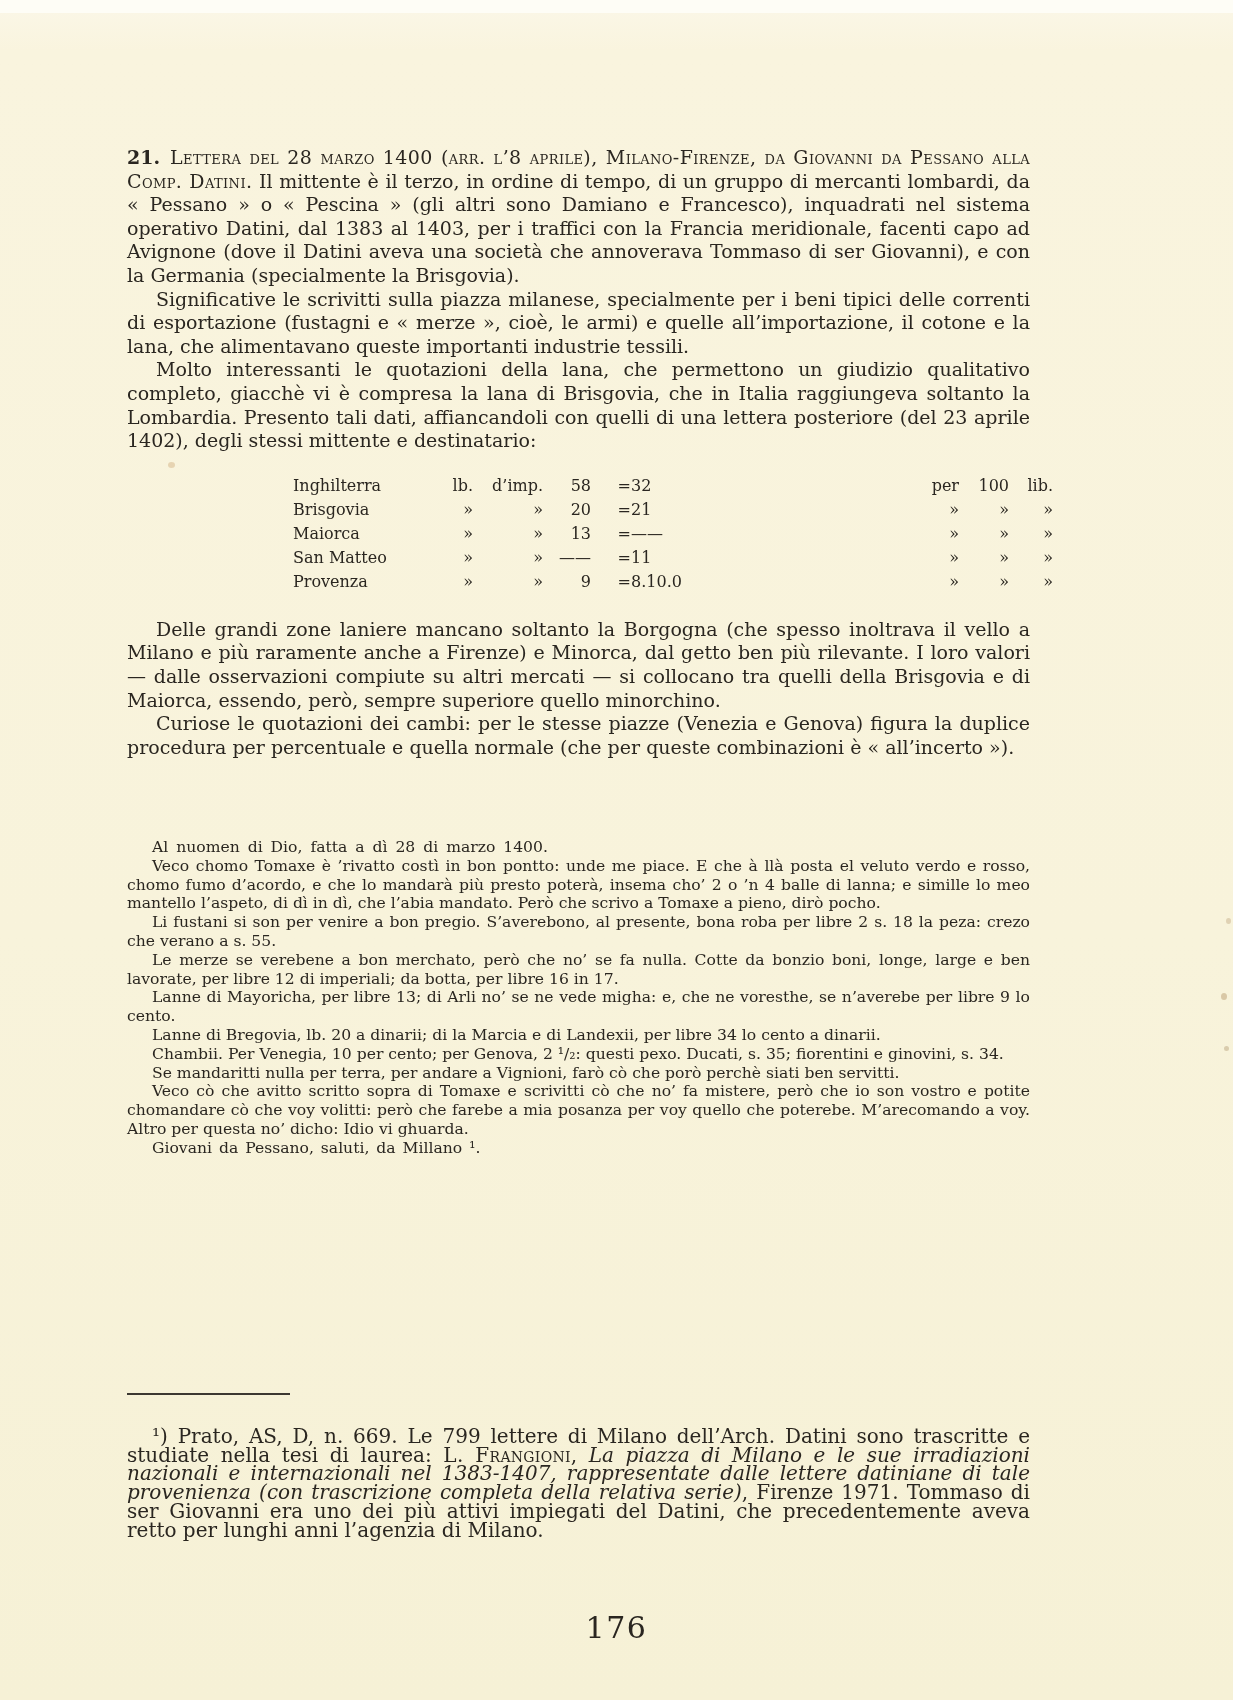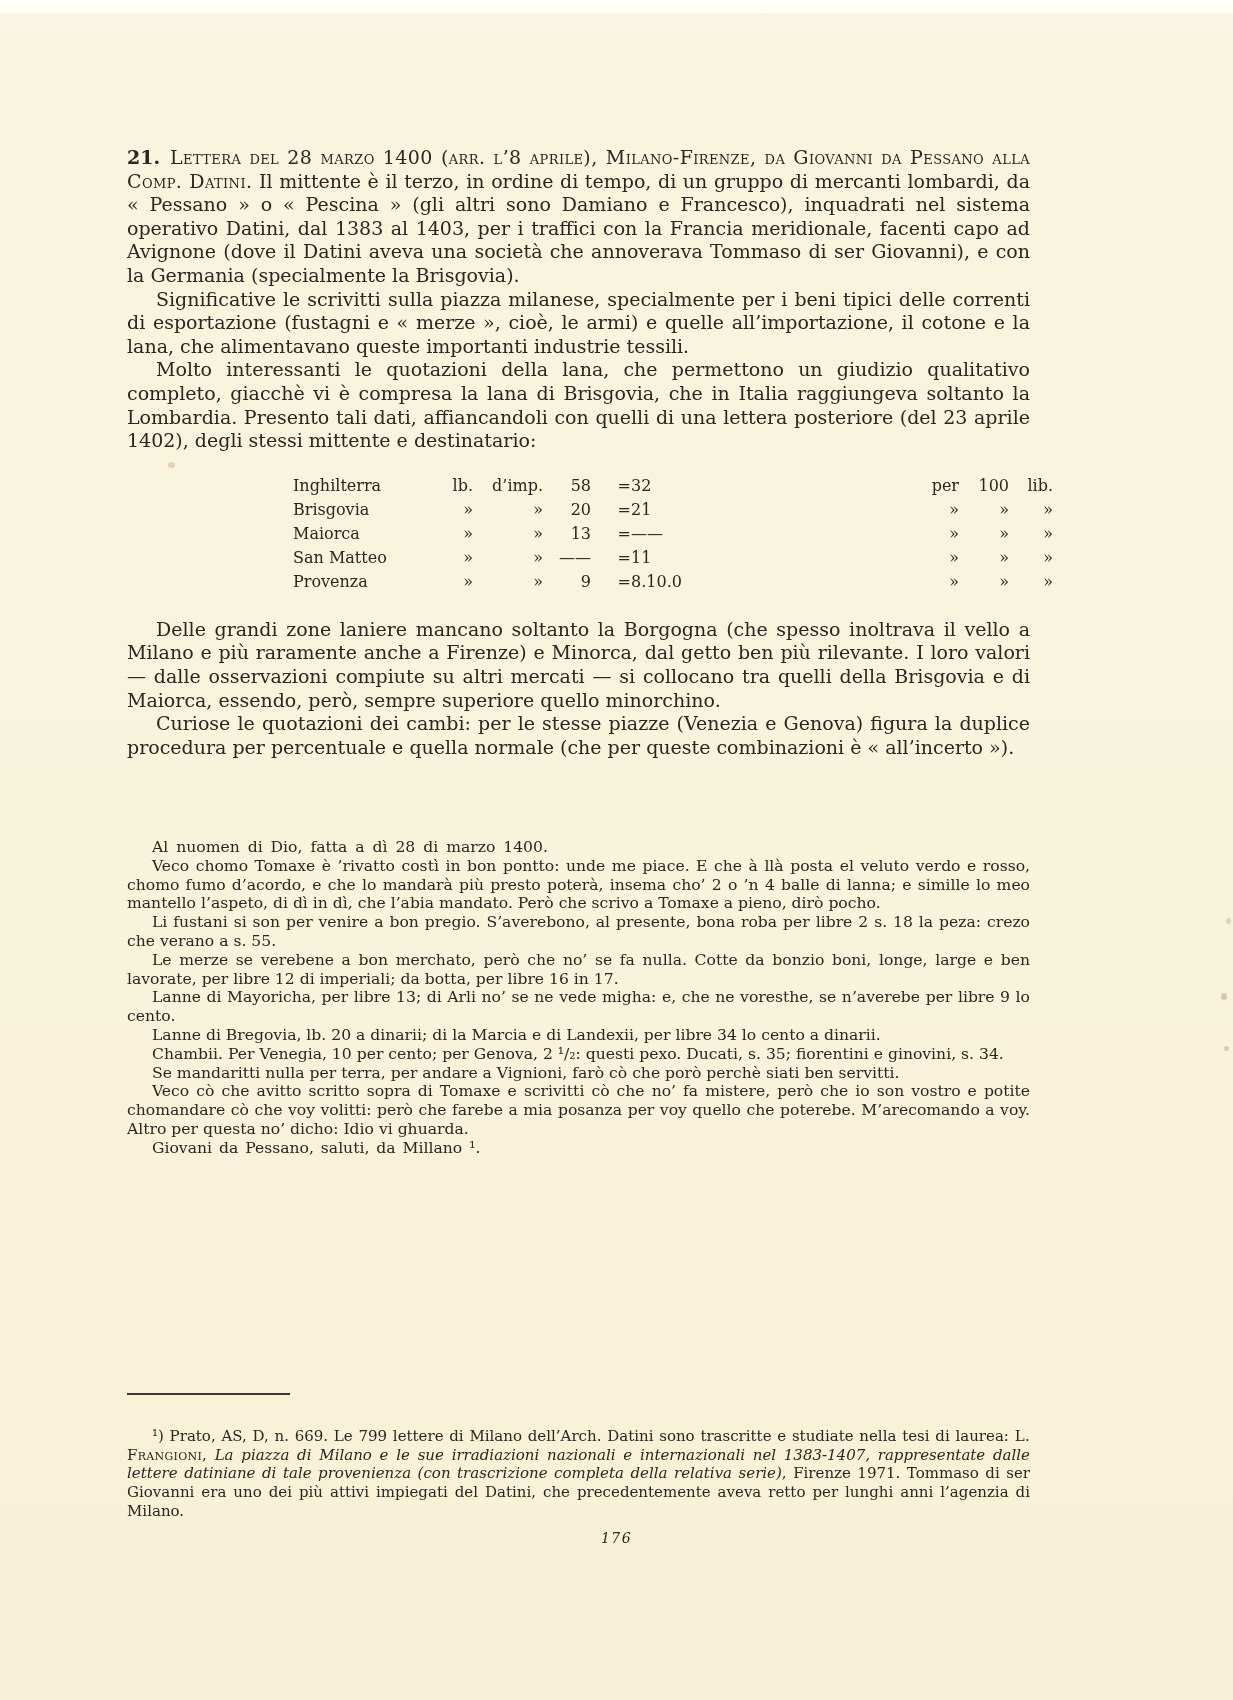--- a/index.html
+++ b/index.html
@@ -26,29 +26,29 @@
   .cell-center{text-align:right;}
   .cell-left{text-align:left;}
 
   
   .letter{top:818px;font-size:15.6px;line-height:18.8px;margin-top:20px;}
   .salutation{text-align:center;margin:0 0 15px 0;text-indent:0;word-spacing:3px;}
   .letter p{margin:0;text-indent:25px;text-align:justify;}
   .signature{margin-top:17px;text-align:right;padding-right:45px;text-indent:0;word-spacing:2px;}
 
   
-  .footnote{top:1393px;font-size:15px;line-height:18.7px;}
+  .footnote{top:1393px;font-size:20px;line-height:18.7px;}
   .fn-rule{width:163px;height:2px;background:#3c3831;margin:0 0 32px 0;}
   .fn-text{margin:0;text-align:justify;text-indent:25px;}
   .fn-author{font-variant:small-caps;letter-spacing:0.3px;}
   .fn-title{font-style:italic;}
 
   
-  .page-number{position:absolute;top:1530px;left:0;width:1233px;text-align:center;
-    font-style:italic;font-size:14px;letter-spacing:1.5px;}
+  .page-number{position:absolute;top:1610px;left:0;width:1233px;text-align:center;
+    font-size:30px;letter-spacing:1.5px;}
 
   
   .speck{position:absolute;border-radius:50%;}
   .speck.s1{left:1221px;top:993px;width:6px;height:7px;background:rgba(160,120,70,0.35);}
   .speck.s2{left:1224px;top:1046px;width:5px;height:5px;background:rgba(150,115,70,0.30);}
   .speck.s3{left:1226px;top:918px;width:5px;height:6px;background:rgba(160,125,80,0.28);}
   .speck.s4{left:168px;top:462px;width:7px;height:6px;background:rgba(190,140,80,0.30);}
 </style>
 </head>
 <body>

